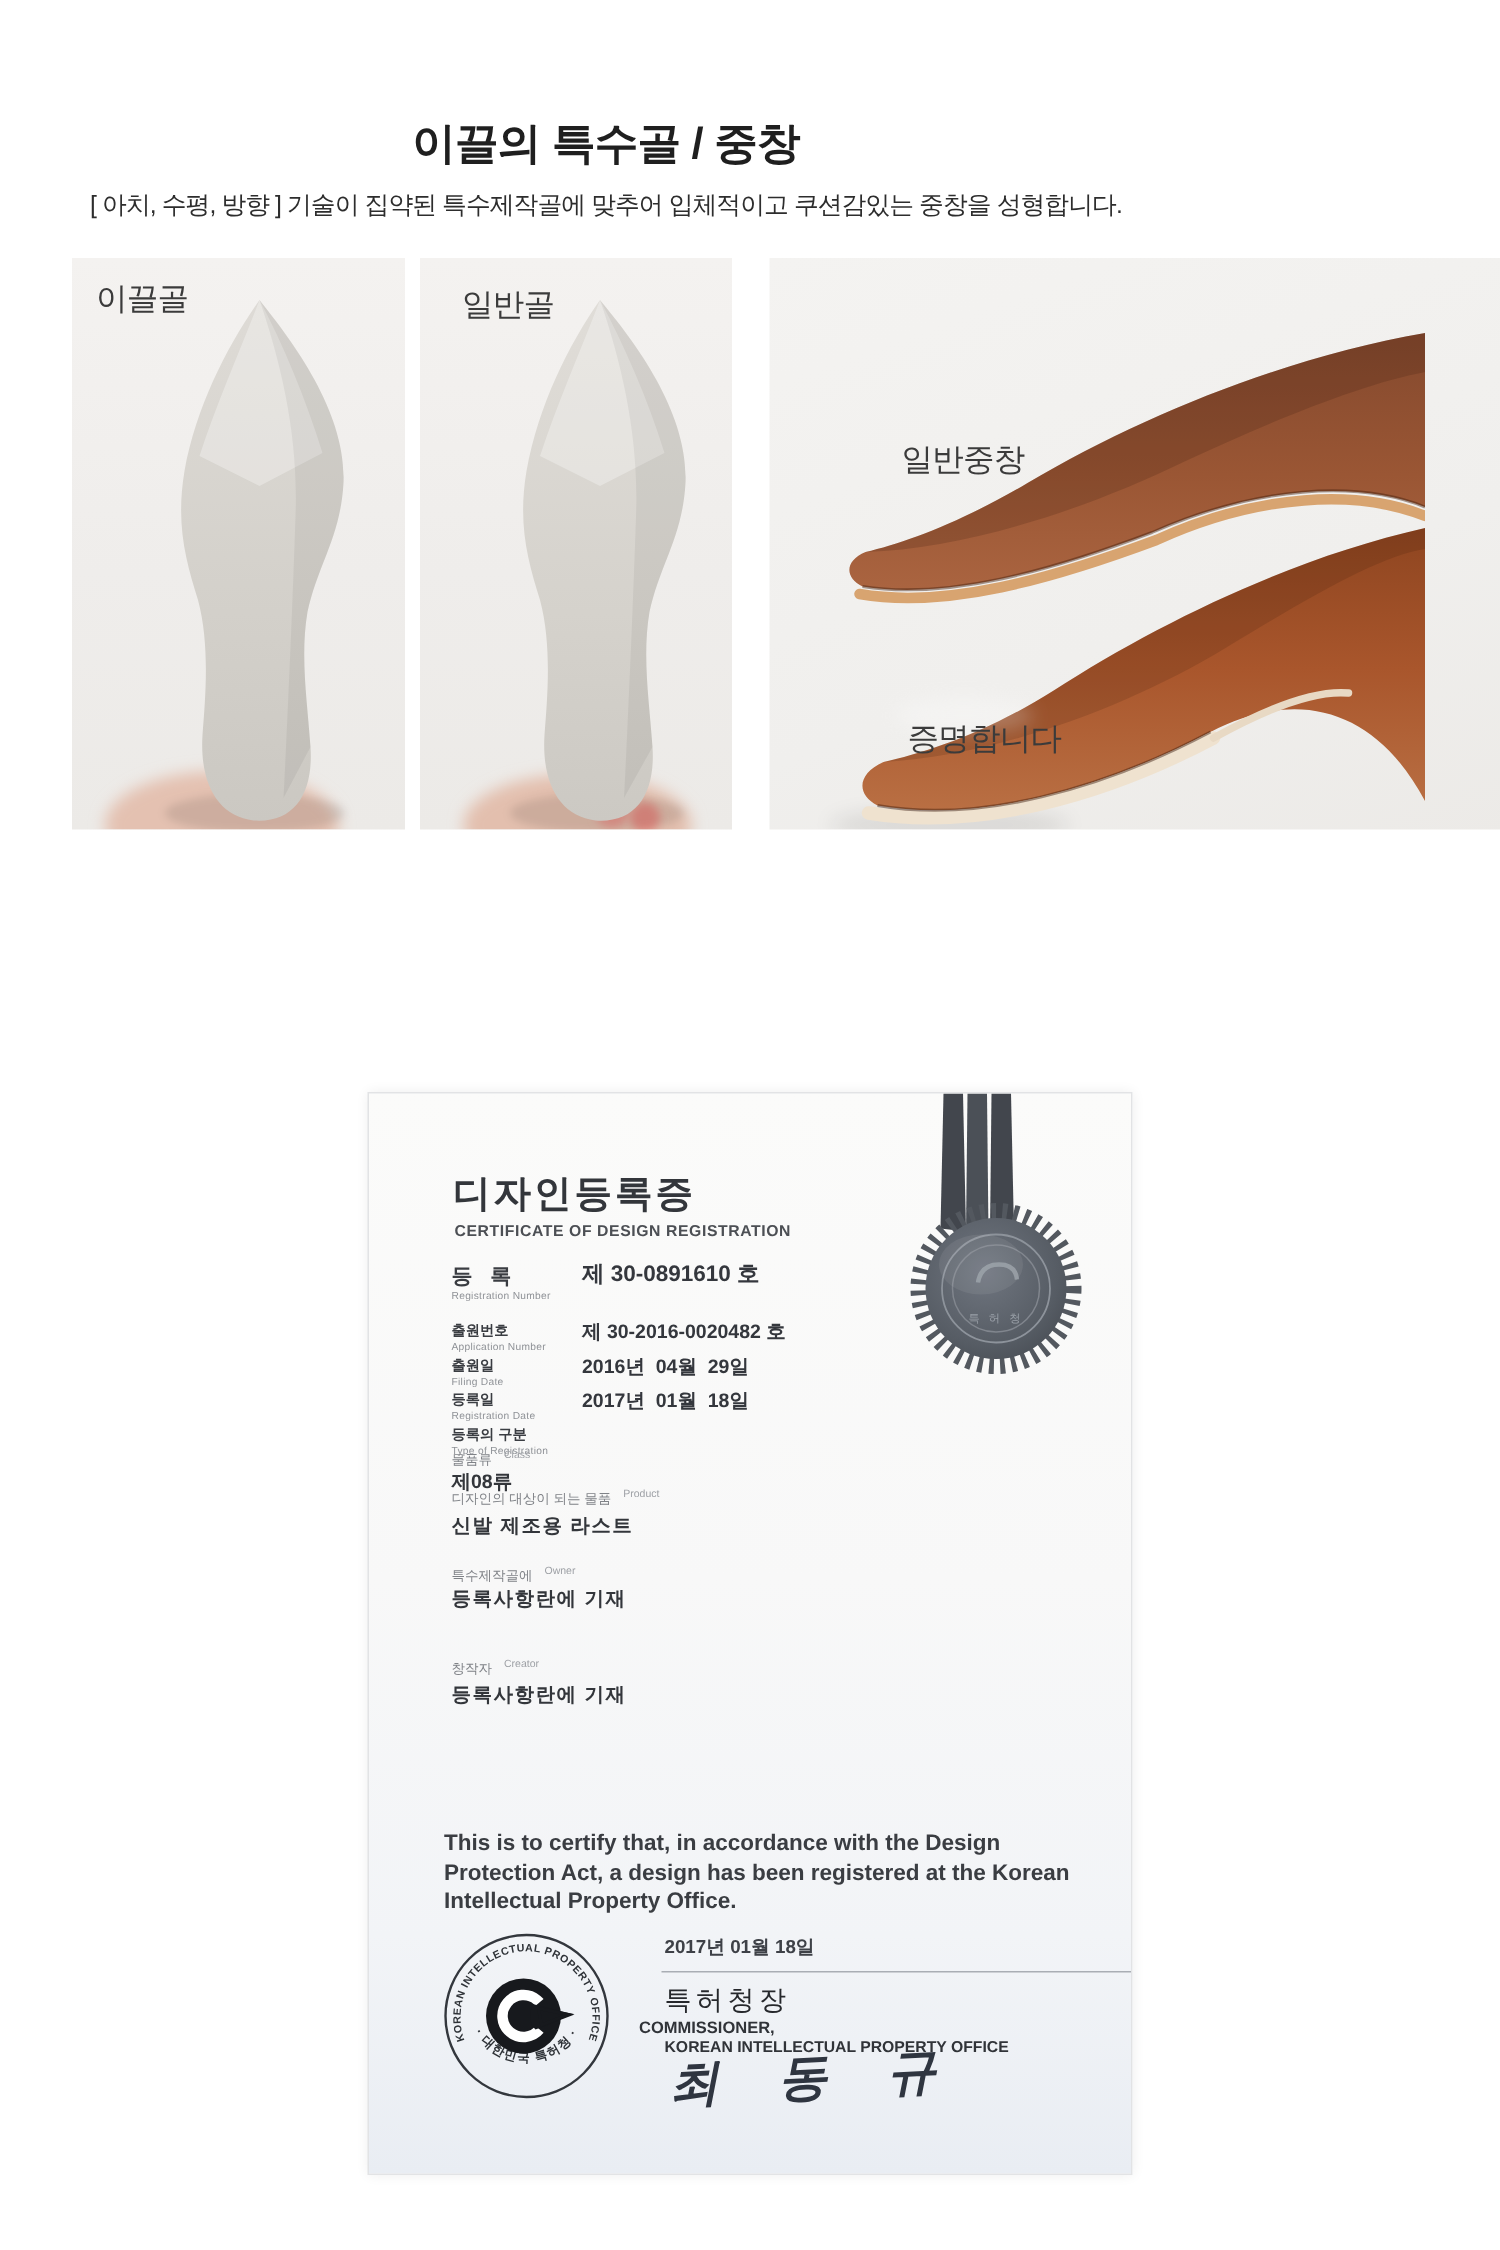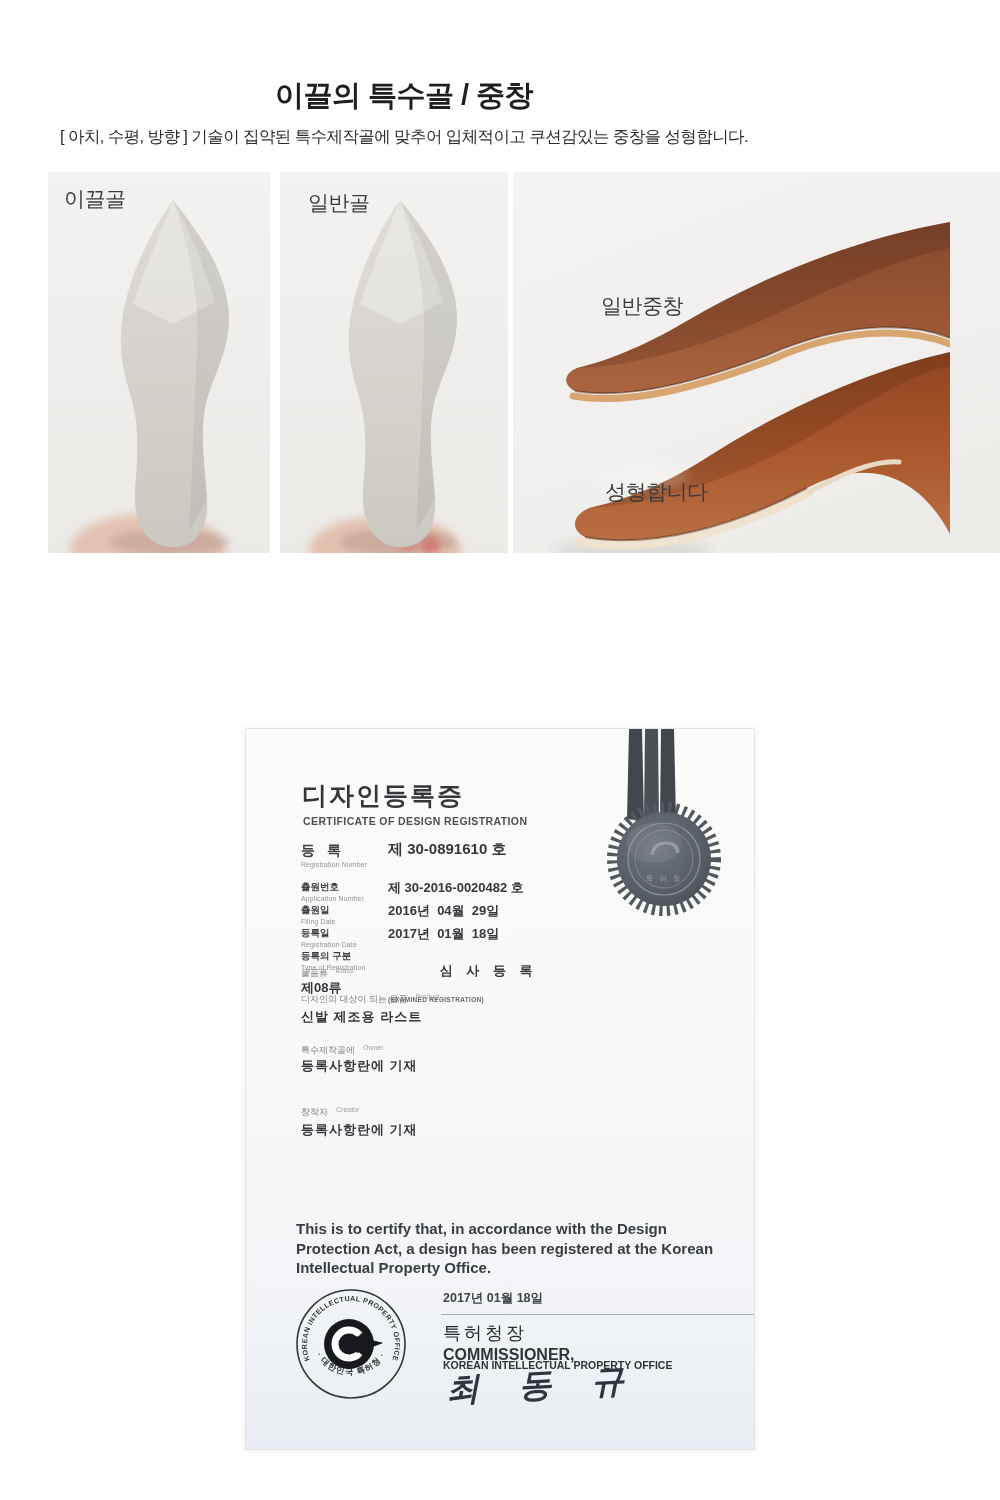--- a/index.html
+++ b/index.html
@@ -7,21 +7,21 @@
   .page{position:absolute;left:0;top:0;width:1000px;height:1500px;background:#fff;}
 
   
   .hdr{position:absolute;left:0;top:76px;width:808px;text-align:center;}
   .hdr h1{margin:0;font-size:29px;font-weight:600;color:#1f1f1f;letter-spacing:-0.5px;}
   .hdr p{margin:10px 0 0 0;font-size:16.5px;color:#2d2d2d;letter-spacing:-0.6px;}
 
   
   .panel{position:absolute;top:172px;height:381px;overflow:hidden;background:linear-gradient(180deg,#f4f2f0 0%,#efedeb 55%,#eceae7 100%);}
   .p1{left:48px;width:222px;}
-  .p2{left:280px;width:228px;}
+  .p2{left:280px;width:208px;}
   .p3{left:513px;width:508px;background:linear-gradient(160deg,#f4f3f1 0%,#f0efed 60%,#eceae7 100%);}
   .panel svg{position:absolute;left:0;top:0;}
   .plabel{position:absolute;font-size:21px;color:#3b3b3b;letter-spacing:-0.5px;}
   .p1 .plabel{left:16px;top:13px;}
   .p2 .plabel{left:28px;top:17px;}
   .lbl-mid-top{left:88px;top:120px;}
   .lbl-mid-bot{left:92px;top:306px;}
 
   
   .cert{position:absolute;left:245px;top:728px;width:508px;height:720px;
@@ -41,21 +41,21 @@
   .faint{color:#7f8287;font-weight:400;}
   .faint .enInline{font-size:7px;color:#9ea1a6;margin-left:8px;}
   .bold13{font-weight:700;color:#33363b;font-size:13px;}
 
   .stmt-ko{left:50px;top:451px;width:432px;font-size:14.5px;font-weight:600;color:#2e3136;line-height:1.38;letter-spacing:-0.4px;}
   .stmt-en{left:50px;top:490px;width:436px;font-size:15px;font-weight:700;color:#3a3d42;line-height:1.3;}
 
   .c-date{left:197px;top:561px;font-size:12.5px;font-weight:600;color:#3e4147;}
   .c-rule{left:195px;top:585px;width:313px;height:1px;background:#a9adb4;}
   .c-comm{left:197px;top:592px;font-size:18px;font-weight:400;color:#26282c;letter-spacing:3px;}
-  .c-en1{left:197px;top:617px;font-size:16px;font-weight:700;color:#303338;}
+  .c-en1{left:180px;top:617px;font-size:11px;font-weight:700;color:#303338;}
   .c-en2{left:197px;top:630px;font-size:10.5px;font-weight:700;color:#303338;}
   .c-sign{left:200px;top:634px;font-family:"DejaVu Serif","Liberation Serif",serif;font-style:italic;
           font-size:33px;color:#2f3540;letter-spacing:14px;transform:rotate(-3deg);font-weight:600;}
   .sealbox{left:49px;top:559px;width:112px;height:112px;}
   .medalbox{left:348px;top:0px;width:140px;height:200px;}
 </style>
 </head>
 <body>
 
 <div class="page">
@@ -138,21 +138,21 @@
         <ellipse cx="120" cy="378" rx="80" ry="12" fill="rgba(0,0,0,0.08)" filter="url(#blur6)"></ellipse>
         <path d="M437,180 C348,200 258,244 190,288 C146,316 104,330 76,336 C58,344 58,358 72,365 C140,377 222,354 294,316 C352,286 404,300 437,362 Z" fill="url(#msBot)"></path>
         <path d="M66,370 C140,382 224,358 296,320" stroke="#efe2cf" stroke-width="9" fill="none" stroke-linecap="round"></path>
         <path d="M296,320 C332,300 364,288 386,290" stroke="#e8d9c4" stroke-width="5" fill="none" stroke-linecap="round"></path>
         <path d="M72,365 C140,377 222,354 294,316" stroke="rgba(60,26,10,0.45)" stroke-width="2" fill="none"></path>
         <ellipse cx="130" cy="305" rx="46" ry="12" fill="#ffffff" opacity="0.28" filter="url(#blur6)"></ellipse>
         <path d="M437,180 C348,200 258,244 190,288 C146,316 104,330 76,336 C150,332 238,300 304,260 C360,226 408,198 437,194 Z" fill="rgba(50,20,8,0.15)"></path>
       </g>
     </svg>
     <figcaption class="plabel lbl-mid-top">일반중창</figcaption>
-    <figcaption class="plabel lbl-mid-bot">성형합니다</figcaption>
+    <figcaption class="plabel lbl-mid-bot">증명합니다</figcaption>
   </figure>
 
   <section class="cert">
 
     <svg class="medalbox" width="140" height="200" viewBox="0 0 140 200">
       <defs>
         <radialGradient id="medalBody" cx="0.42" cy="0.38" r="0.75">
           <stop offset="0" stop-color="#707680"></stop>
             <stop offset="0.7" stop-color="#565c64"></stop>
             <stop offset="1" stop-color="#464b52"></stop>
@@ -193,24 +193,20 @@
 
     <div class="frow" style="top:198px;">
       <span class="fko rsk">등록일</span>
       <span class="fen">Registration Date</span>
     </div>
     <div class="fval" style="top:196px;font-size:13px;">2017년  01월  18일</div>
 
     <div class="frow" style="top:221px;">
       <span class="fko rsk">등록의 구분</span>
       <span class="fen">Type of Registration</span>
-    </div>
-    <div class="fval" style="top:218px;font-size:13px;letter-spacing:5px;">
-      <span style="position:static;">심 사 등 록</span>
-      <span class="vsub" style="letter-spacing:0.3px;">(EXAMINED REGISTRATION)</span>
     </div>
 
     <div class="frow faint" style="top:238px;font-size:9px;">
       <span style="position:static;">물품류</span><span class="enInline">Class</span>
     </div>
     <div class="frow bold13" style="top:250px;">제08류</div>
 
     <div class="frow faint" style="top:264px;font-size:9px;">
       <span style="position:static;">디자인의 대상이 되는 물품</span><span class="enInline">Product</span>
     </div>

